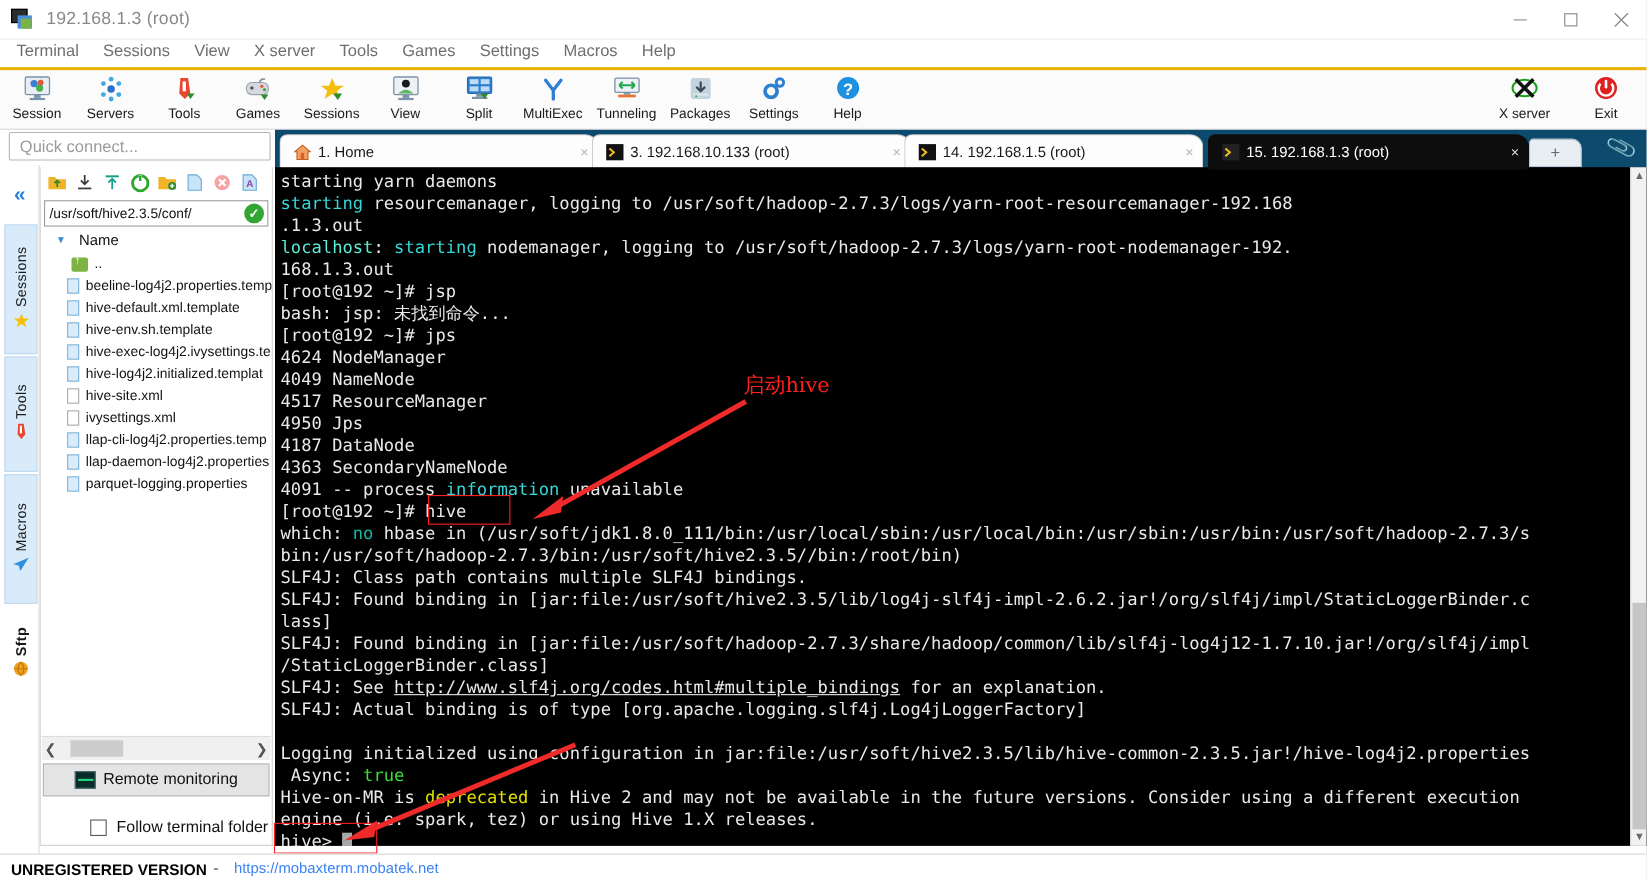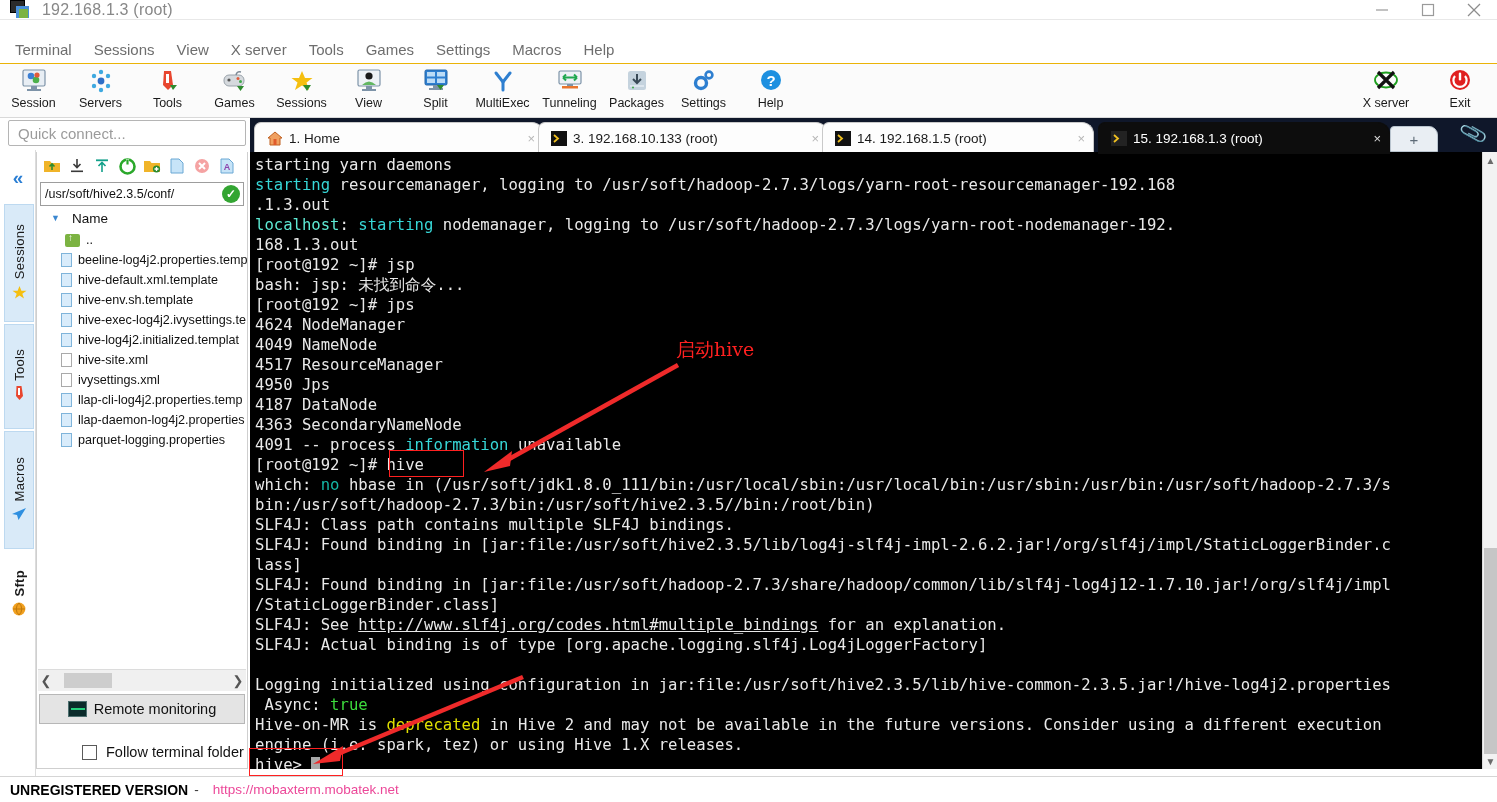--- a/index.html
+++ b/index.html
@@ -6,43 +6,43 @@
   html, body {
     width: 1497px; height: 802px;
     font-family: "Liberation Sans", sans-serif;
     background: #ffffff;
     overflow: hidden;
   }
   #app { position: relative; width: 1497px; height: 802px; }
 
   
   .titlebar {
-    position: absolute; left: 0; top: 0; width: 1497px; height: 20px;
+    position: absolute; left: 0; top: 0; width: 1497px; height: 36px;
     background: #ffffff; border-bottom: 1px solid #e8e8e8;
     display: flex; align-items: center;
   }
   .title-icon { margin-left: 10px; width: 22px; height: 20px; position: relative; }
   .title-icon .sq1 { position:absolute; left:0; top:0; width:15px; height:13px; background:#2b2b2b; border:1px solid #000; }
   .title-icon .sq2 { position:absolute; left:6px; top:6px; width:13px; height:12px; background:#4a90d9; }
   .title-icon .sq3 { position:absolute; left:9px; top:9px; width:9px; height:9px; background:#7cb342; }
   .title-text {
     margin-left: 10px; font-size: 16px; color: #888888; letter-spacing: .2px;
   }
   .win-buttons { margin-left: auto; display: flex; height: 36px; }
   .win-btn {
     width: 46px; height: 36px; display: flex; align-items: center; justify-content: center;
     color: #9a9a9a;
   }
   .win-btn svg { display:block; }
 
   
   .menubar {
     position: absolute; left: 0; top: 36px; width: 1497px; height: 28px;
-    background: #ffffff; display: flex; align-items: center;
-    border-bottom: 1px solid #eab308;
+    background: #ffffff; display: flex; align-items: flex-end;
+    border-bottom: 3px solid #eab308;
   }
   .menu-item {
     font-size: 15px; color: #6e6e6e; padding: 0 11px; line-height: 28px;
     white-space: nowrap;
   }
   .menu-item:first-child { margin-left: 4px; }
 
   
   .toolbar {
     position: absolute; left: 0; top: 64px; width: 1497px; height: 54px;
@@ -148,21 +148,21 @@
     position: absolute; left: 8px; bottom: 8px; display: flex; align-items: center; gap: 9px; padding-left: 37px;
   }
   .checkbox {
     width: 15px; height: 15px; border: 1px solid #5a5a5a; background: #fff; flex:none;
   }
   .fb-follow-label { font-size: 14.5px; color: #111; }
 
   
   .tabstrip {
     position: absolute; left: 250px; top: 118px; width: 1247px; height: 36px;
-    background: #0f172a;
+    background: #0c4a6e;
   }
   .tab {
     position: absolute; top: 4px; height: 32px;
     display: flex; align-items: center; padding: 0 8px 0 12px;
     font-size: 13.5px; color: #1a1a1a; white-space: nowrap;
     background: #fdfdfd; border: 1px solid #c9c9c9; border-bottom: none;
     border-radius: 7px 12px 0 0;
   }
   .tab.active {
     background: #0d0d0d; color: #ffffff; border-color: #0d0d0d; z-index: 5;
@@ -228,21 +228,21 @@
 
   
   .statusbar {
     position: absolute; left: 0; bottom: 0; width: 1497px; height: 26px;
     background: #ffffff; border-top: 1px solid #d5d5d5;
     display: flex; align-items: center;
   }
   .sb-unreg { font-size: 14px; font-weight: bold; color: #000; margin-left: 10px; }
   .sb-dash  { font-size: 13.5px; color: #333; margin: 0 6px; }
   .sb-msg   { font-size: 13.5px; color: #333; }
-  .sb-link  { font-size: 13.5px; color: #ec4899; margin-left: 8px; }
+  .sb-link  { font-size: 13.5px; color: #3b82f6; margin-left: 8px; }
   .watermark {
     position: absolute; right: 8px; bottom: 22px;
     font-size: 18px; color: #d8d8d8; letter-spacing: .3px;
   }
 </style>
 </head>
 <body>
 
 <div id="app">
 

